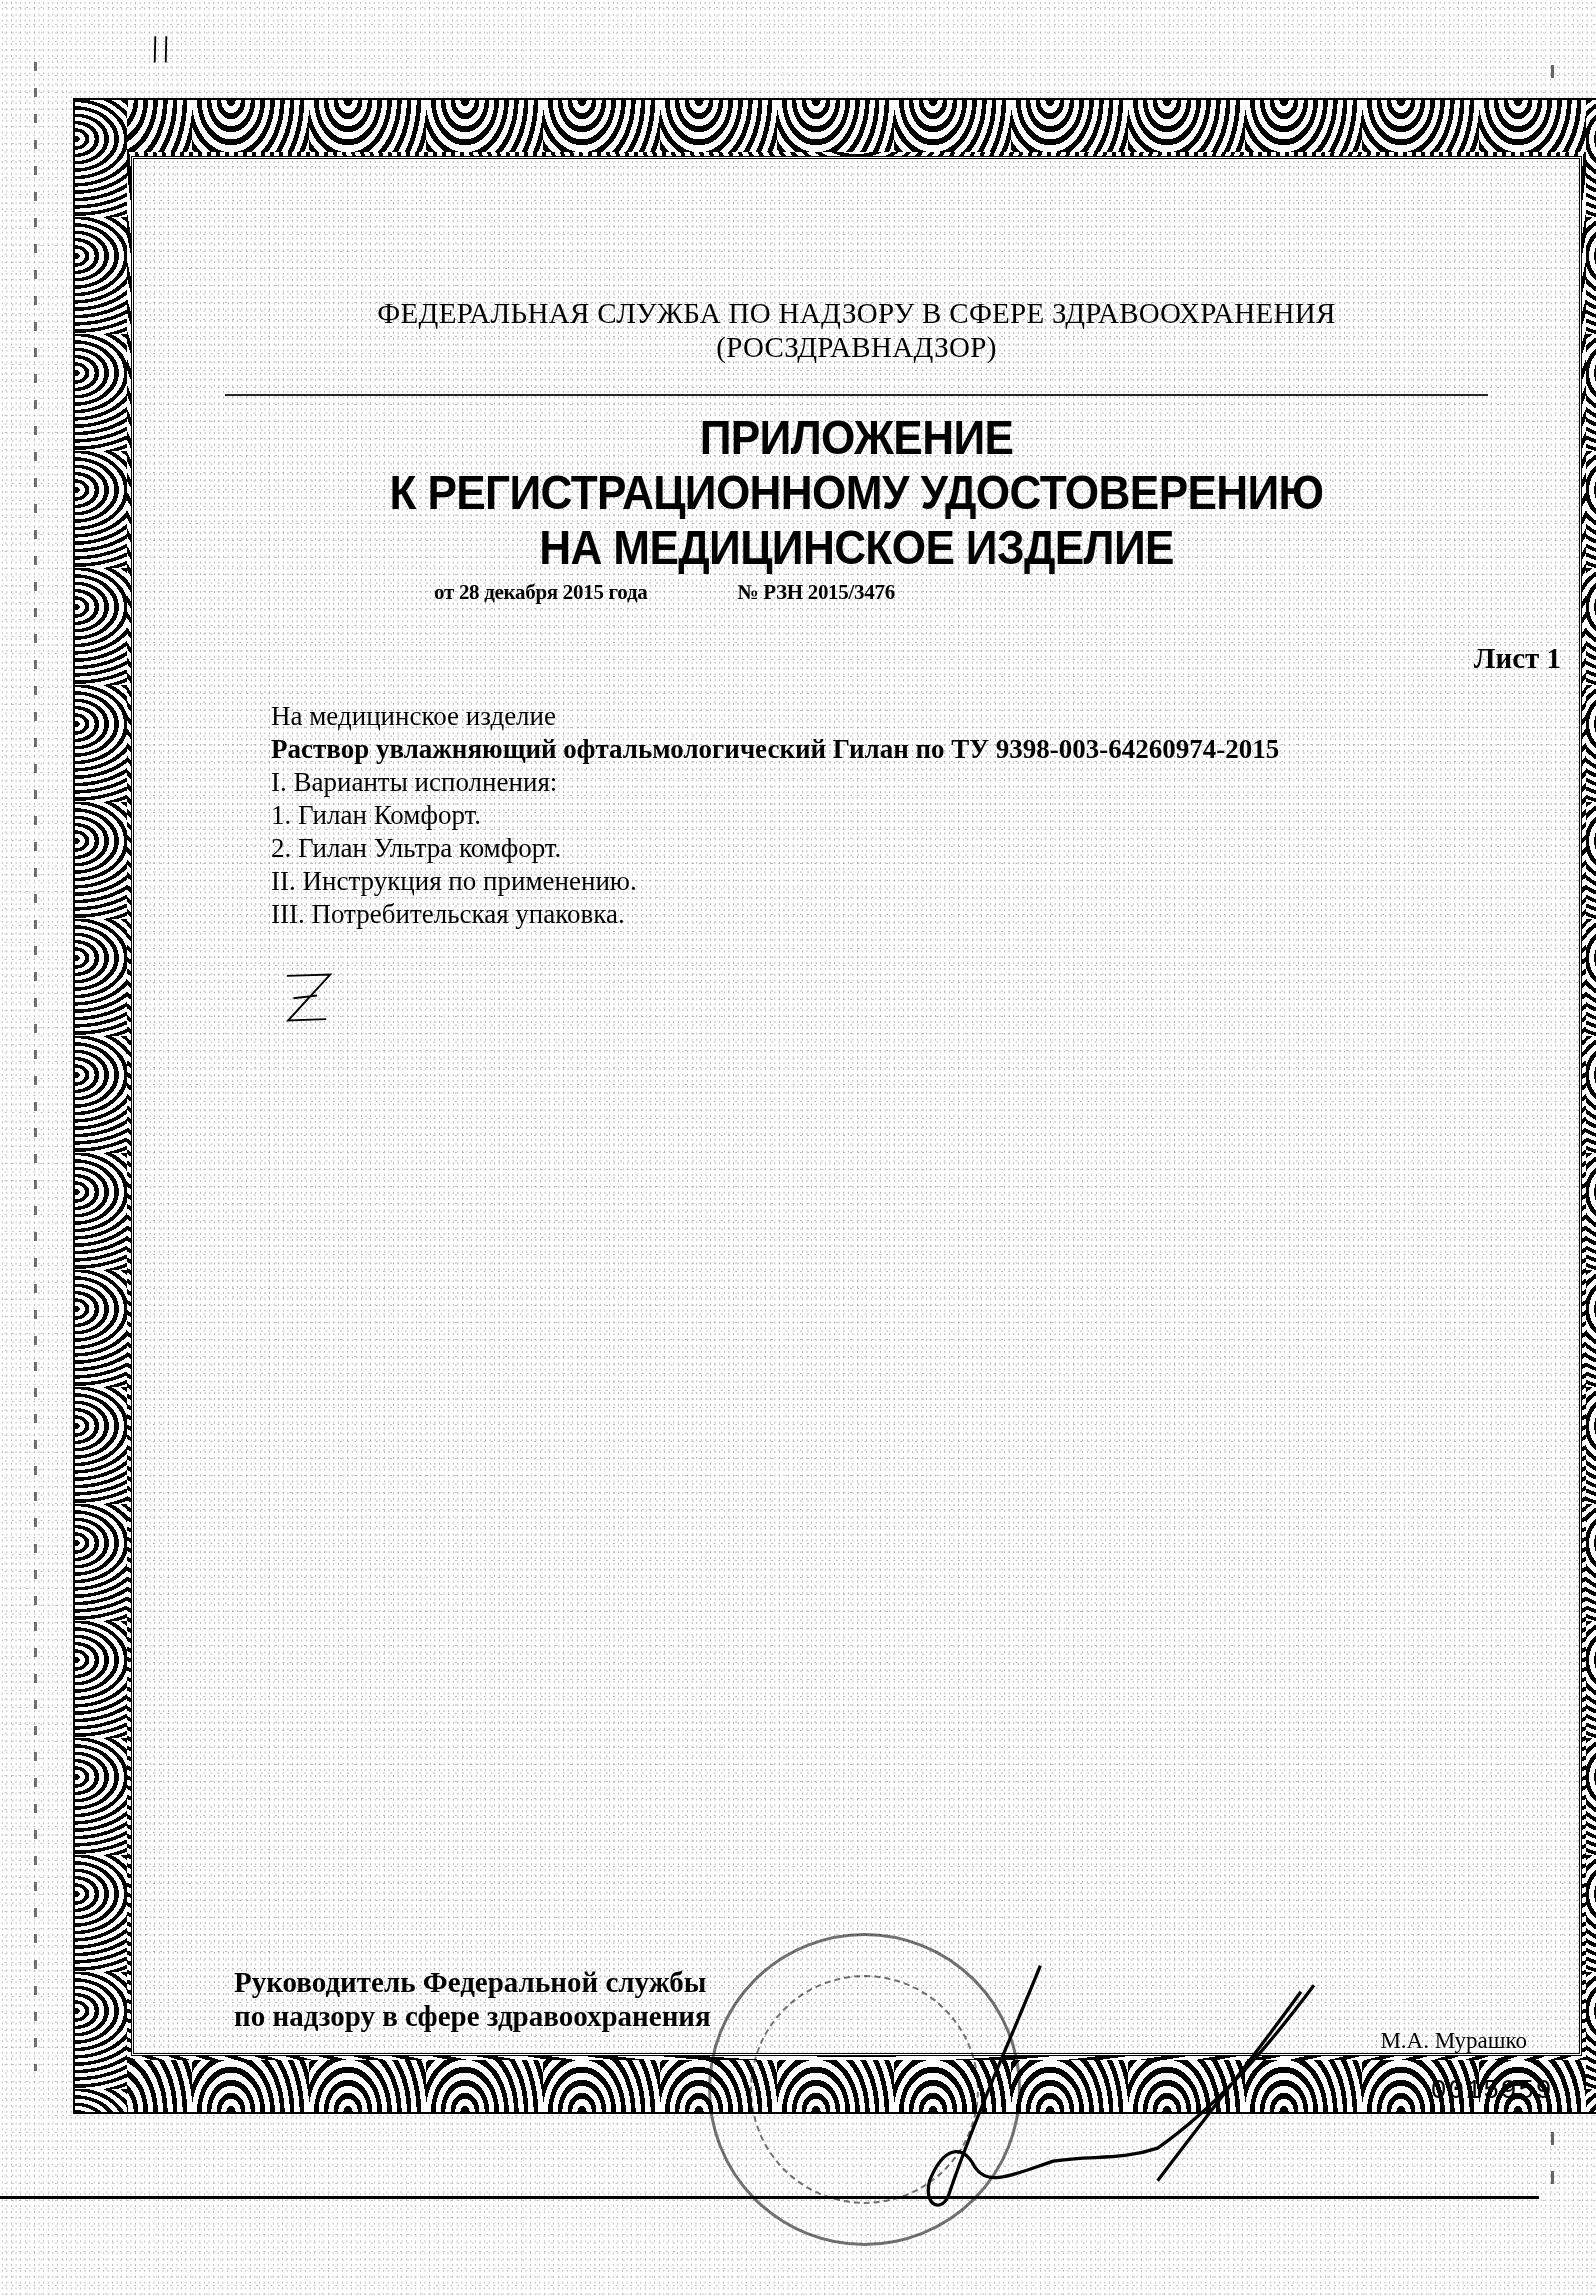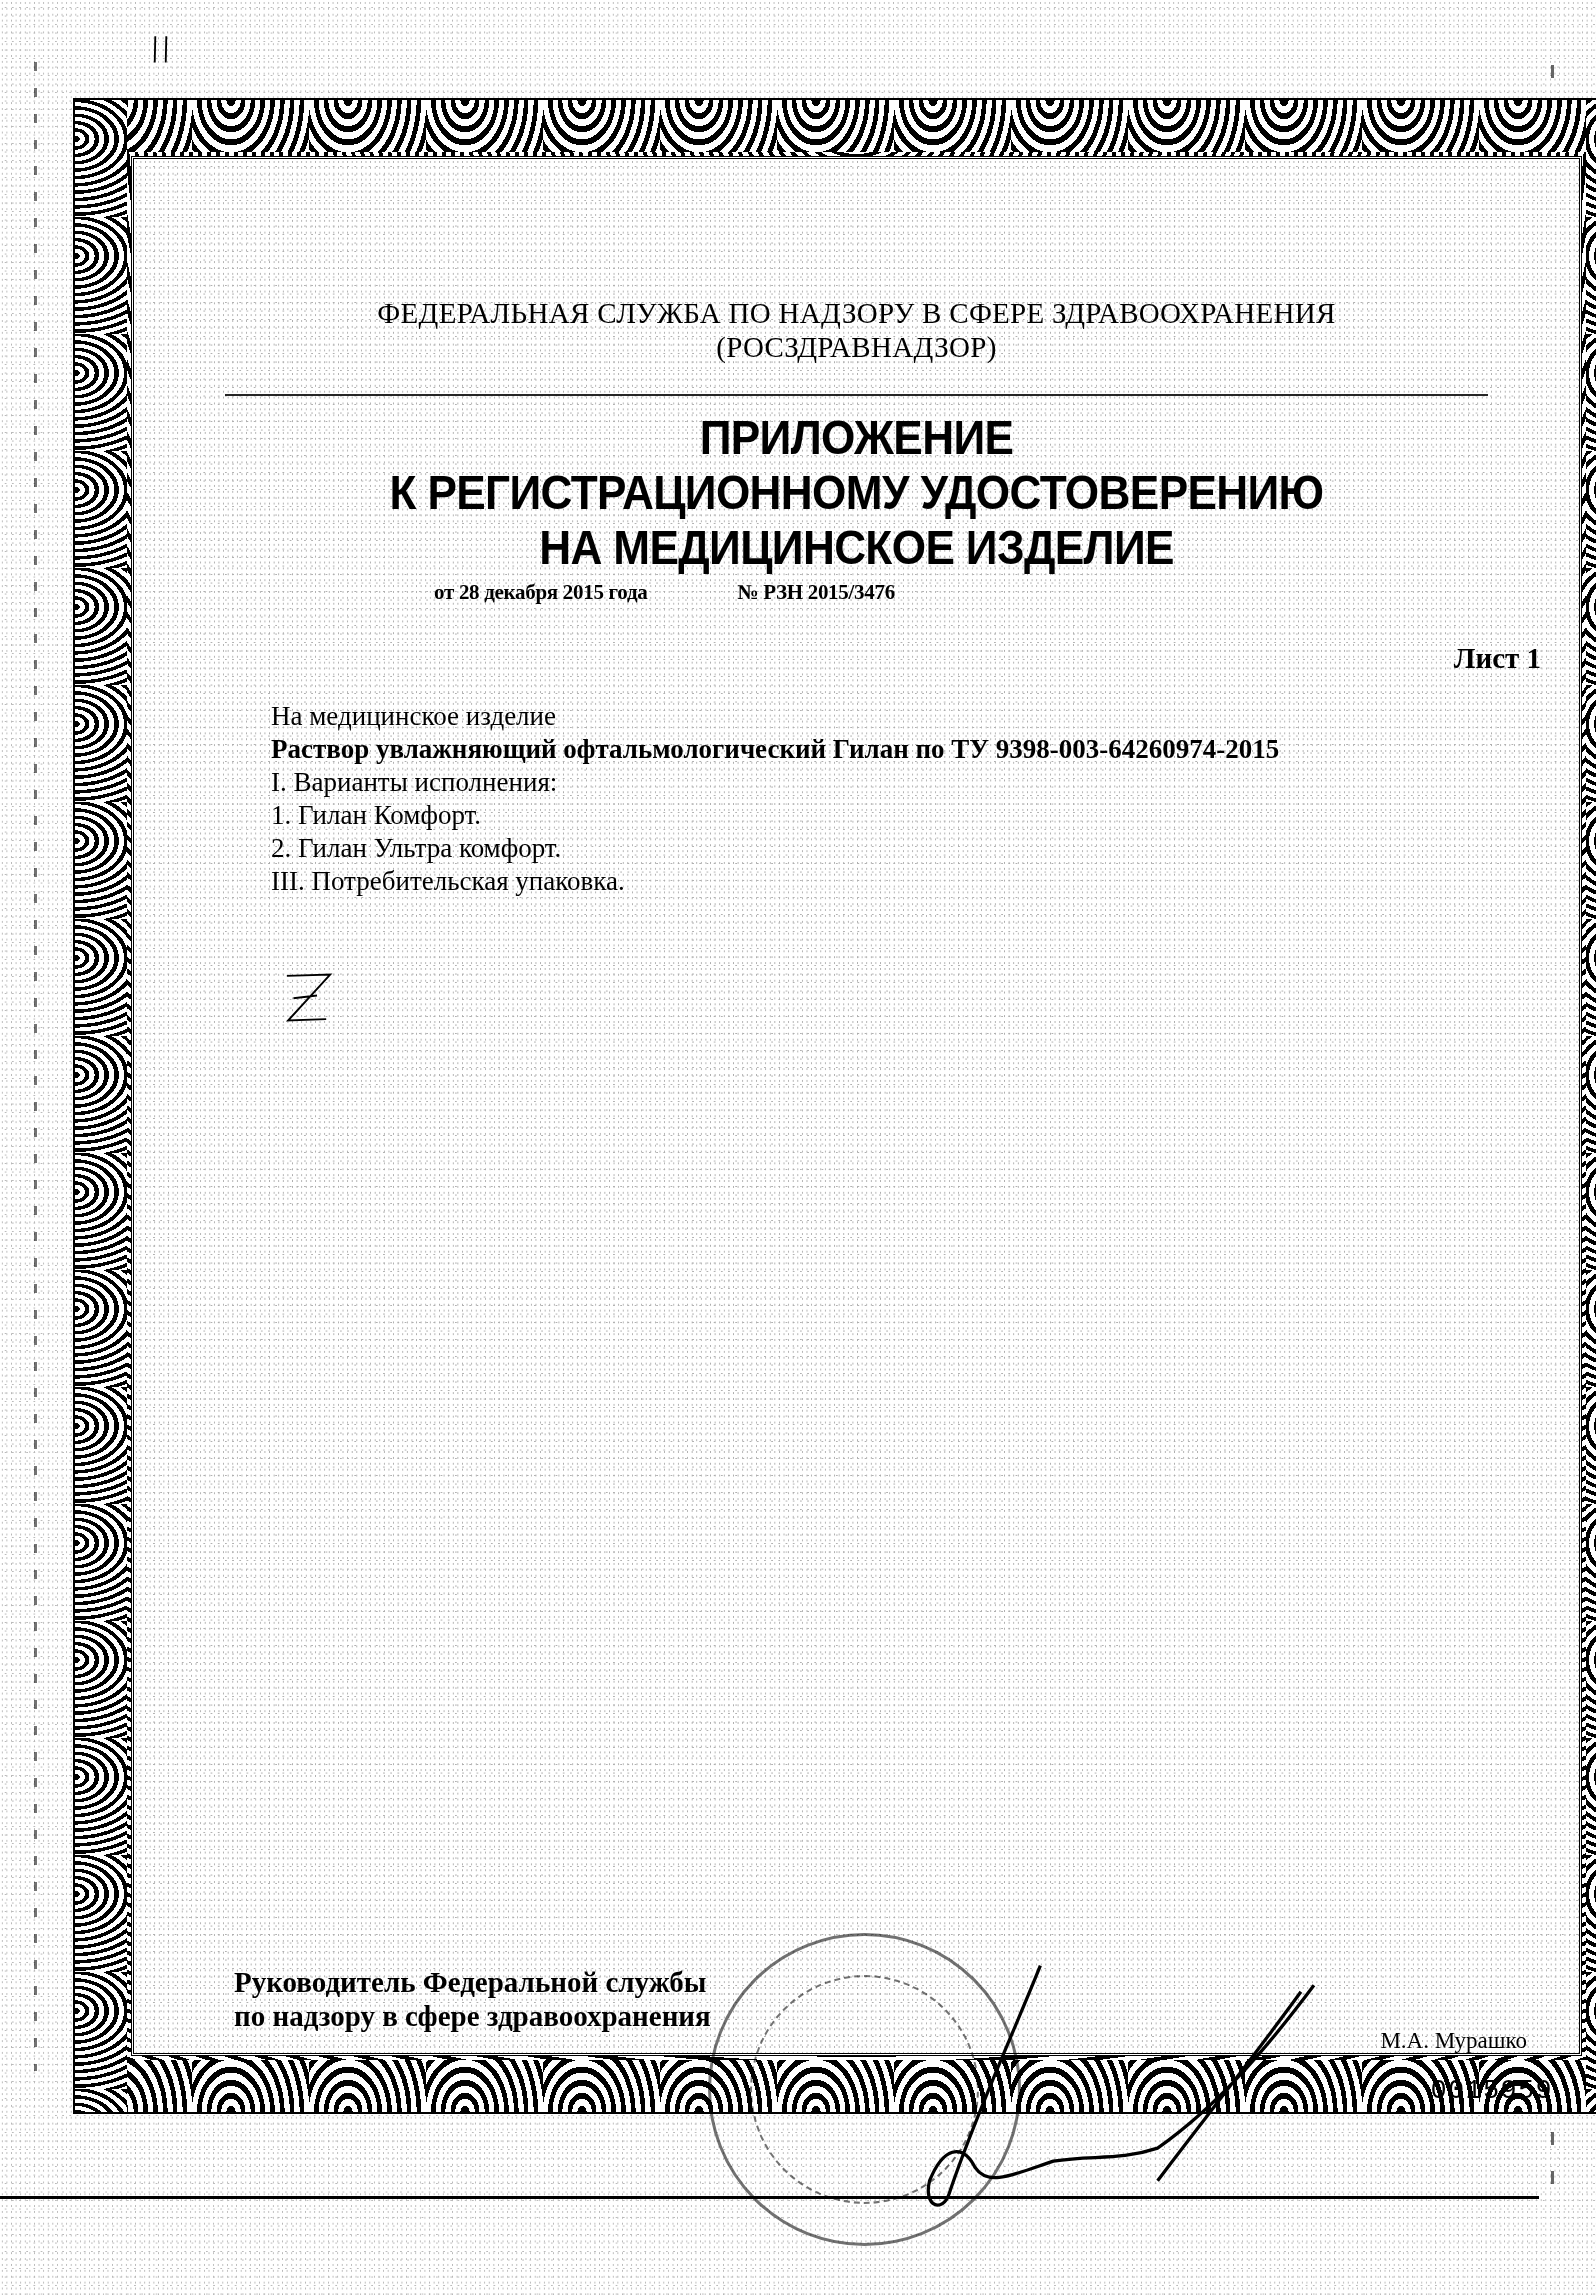--- a/index.html
+++ b/index.html
@@ -68,21 +68,21 @@
       font-family: "Liberation Sans Narrow", "Liberation Sans", sans-serif;
       font-weight: bold; font-size: 48px; line-height: 55px; letter-spacing: -0.7px;
       transform: scaleX(0.92);
     }
     .dateline {
       position: absolute; left: 300px; top: 421px;
       font-size: 21px; font-weight: bold; letter-spacing: -0.3px;
     }
     .dateline .reg { margin-left: 85px; }
     .sheet {
-      position: absolute; right: 38px; top: 483px;
+      position: absolute; right: 18px; top: 483px;
       font-size: 29px; font-weight: bold;
     }
     .body-text {
       position: absolute; left: 137px; top: 541px; right: 39px;
       font-size: 27px; line-height: 33px;
     }
     .body-text .bold { font-weight: bold; }
     .body-text div { white-space: nowrap; }
     .mark-z {
       position: absolute; left: 145px; top: 809px; width: 59px; height: 59px;
@@ -167,20 +167,21 @@
       </div>
 
       <div class="sheet">Лист 1</div>
 
       <div class="body-text">
         <div>На медицинское изделие</div>
         <div class="bold">Раствор увлажняющий офтальмологический Гилан по ТУ 9398-003-64260974-2015</div>
         <div>I. Варианты исполнения:</div>
         <div>1. Гилан Комфорт.</div>
         <div>2. Гилан Ультра комфорт.</div>
+        <div>II. Инструкция по применению.</div>
         <div>III. Потребительская упаковка.</div>
       </div>
 
       <svg class="mark-z" viewBox="0 0 90 90">
         <path d="M12 12 L78 10 L14 80 L72 78 M22 46 L58 42" stroke="#000" stroke-width="3" fill="none"></path>
       </svg>
 
       <div class="seal"></div>
 
       <svg class="signature" viewBox="0 0 700 480">

